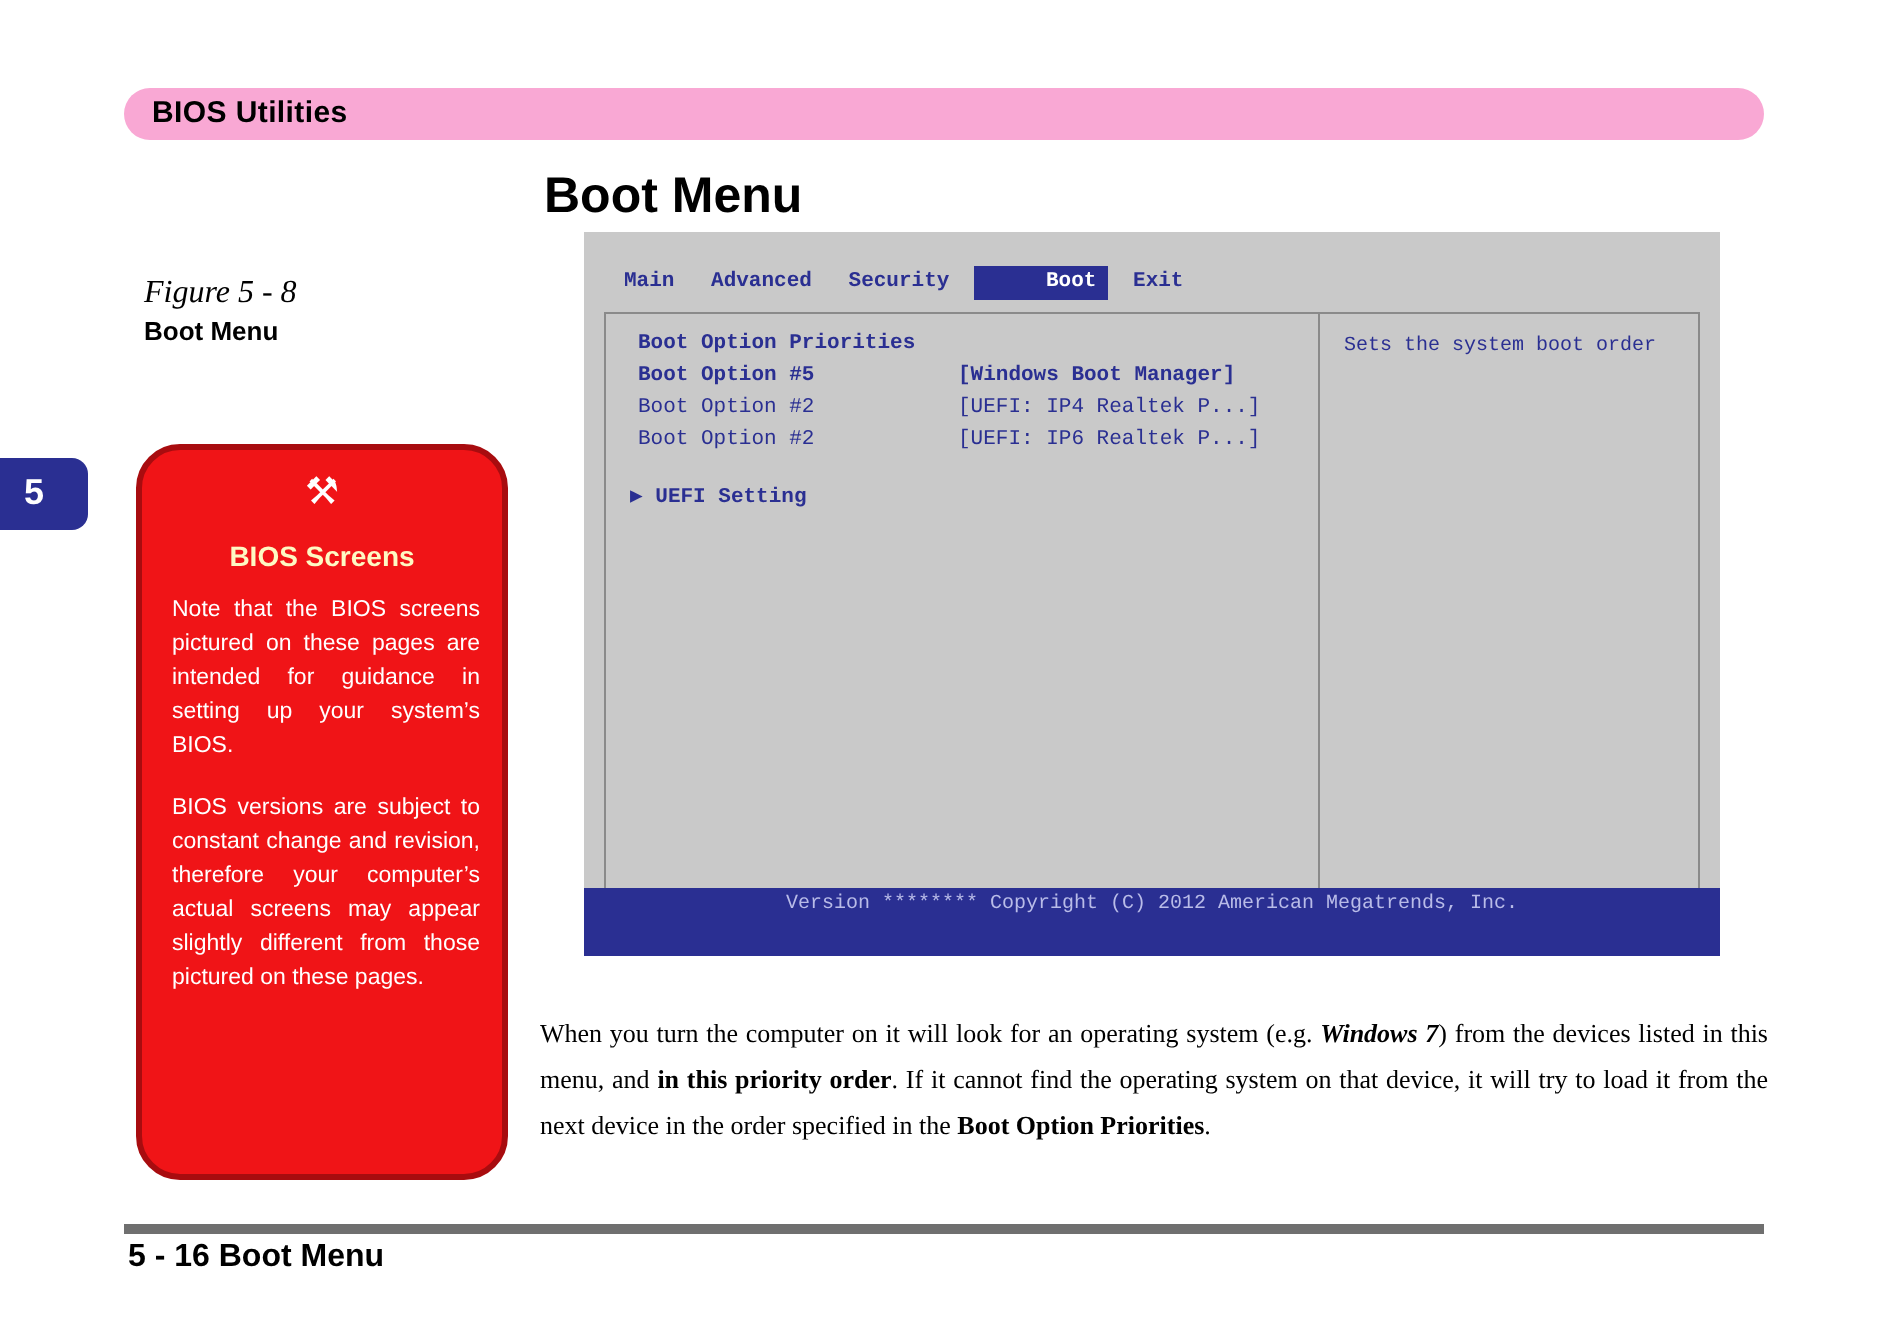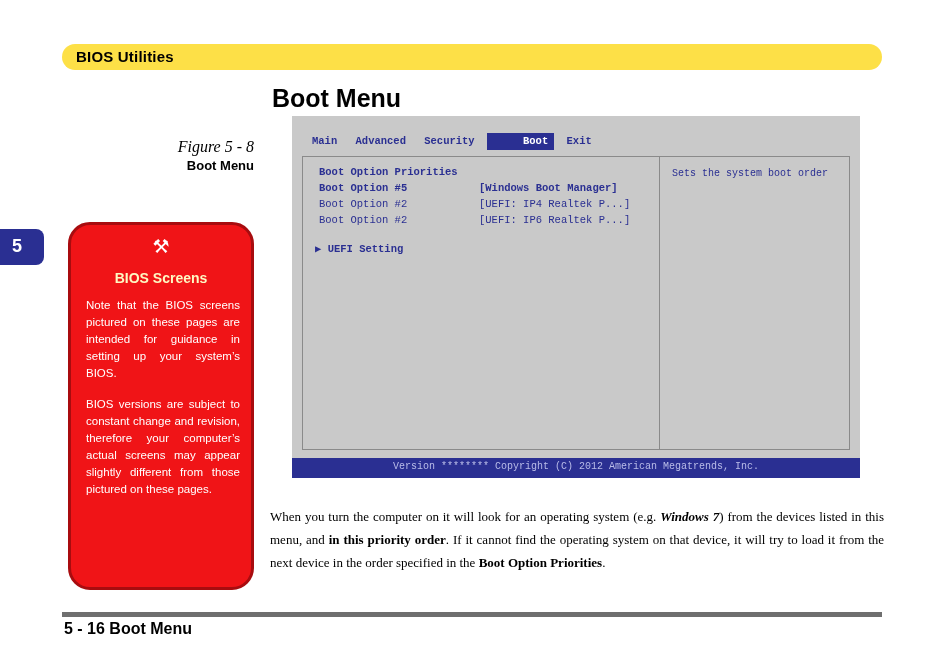--- a/index.html
+++ b/index.html
@@ -15,21 +15,21 @@
     overflow: hidden;
   }
 
   
   .header-bar {
     position: absolute;
     left: 62px;
     top: 44px;
     width: 820px;
     height: 26px;
-    background: #fde047;
+    background: #f9a8d4;
     border-radius: 13px;
   }
   .header-title {
     position: absolute;
     left: 14px;
     top: 4px;
     font-family: "Liberation Sans", sans-serif;
     font-weight: bold;
     font-size: 15px;
     color: #000;
@@ -46,21 +46,21 @@
     font-size: 25px;
     color: #000;
   }
 
   
   .fig-caption {
     position: absolute;
     left: 72px;
     top: 138px;
     width: 182px;
-    text-align: right;
+    text-align: left;
   }
   .fig-caption .fig-num {
     font-family: "Liberation Serif", serif;
     font-style: italic;
     font-size: 16px;
     color: #000;
     display: block;
   }
   .fig-caption .fig-name {
     font-family: "Liberation Sans", sans-serif;
@@ -240,21 +240,21 @@
     position: absolute;
     left: 12px; top: 158px;
     font-size: 10px;
     color: #2a2f92;
     line-height: 13.5px;
   }
   .bios-footer {
     position: absolute;
     left: 0; bottom: 0;
     width: 100%;
-    height: 20px;
+    height: 34px;
     background: #2a2f92;
     color: #b9bce8;
     font-size: 10px;
     text-align: center;
     line-height: 18px;
   }
 
   
   .body-text {
     position: absolute;

